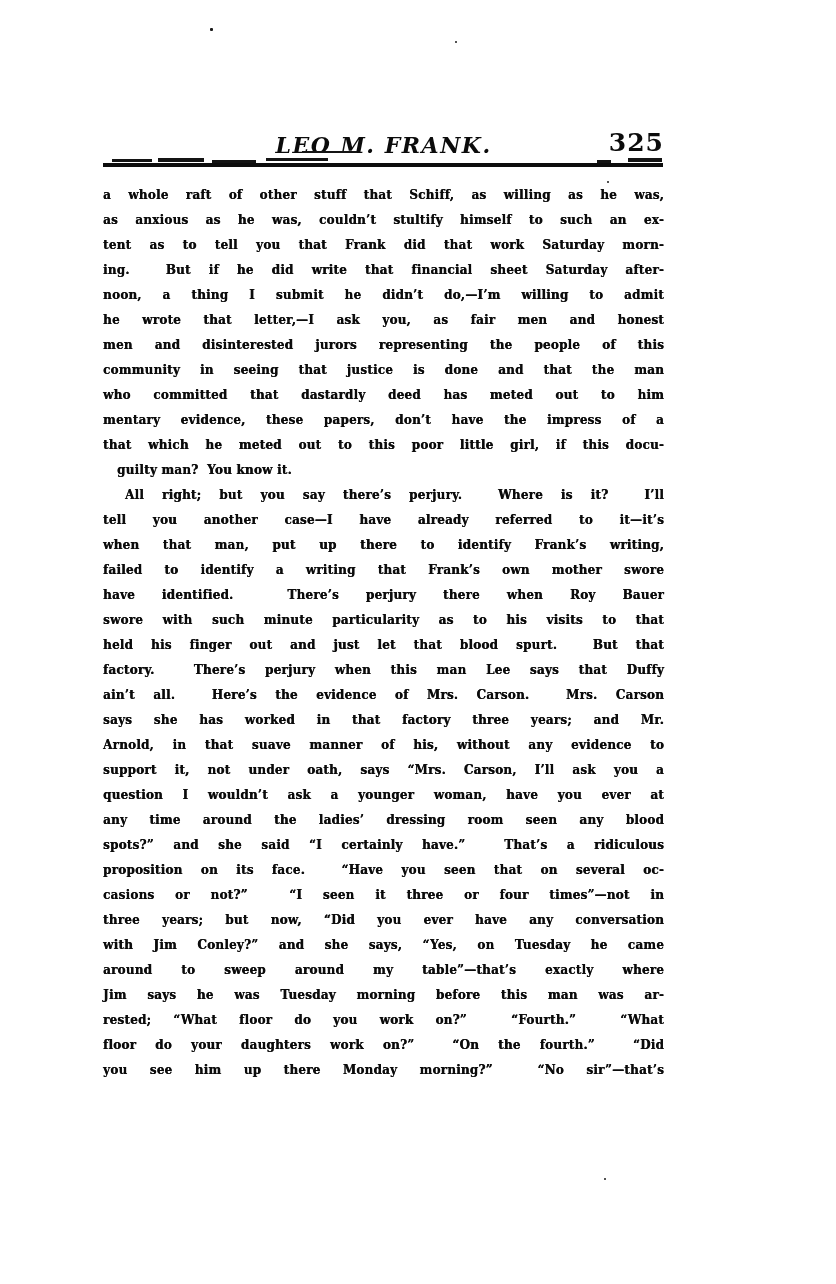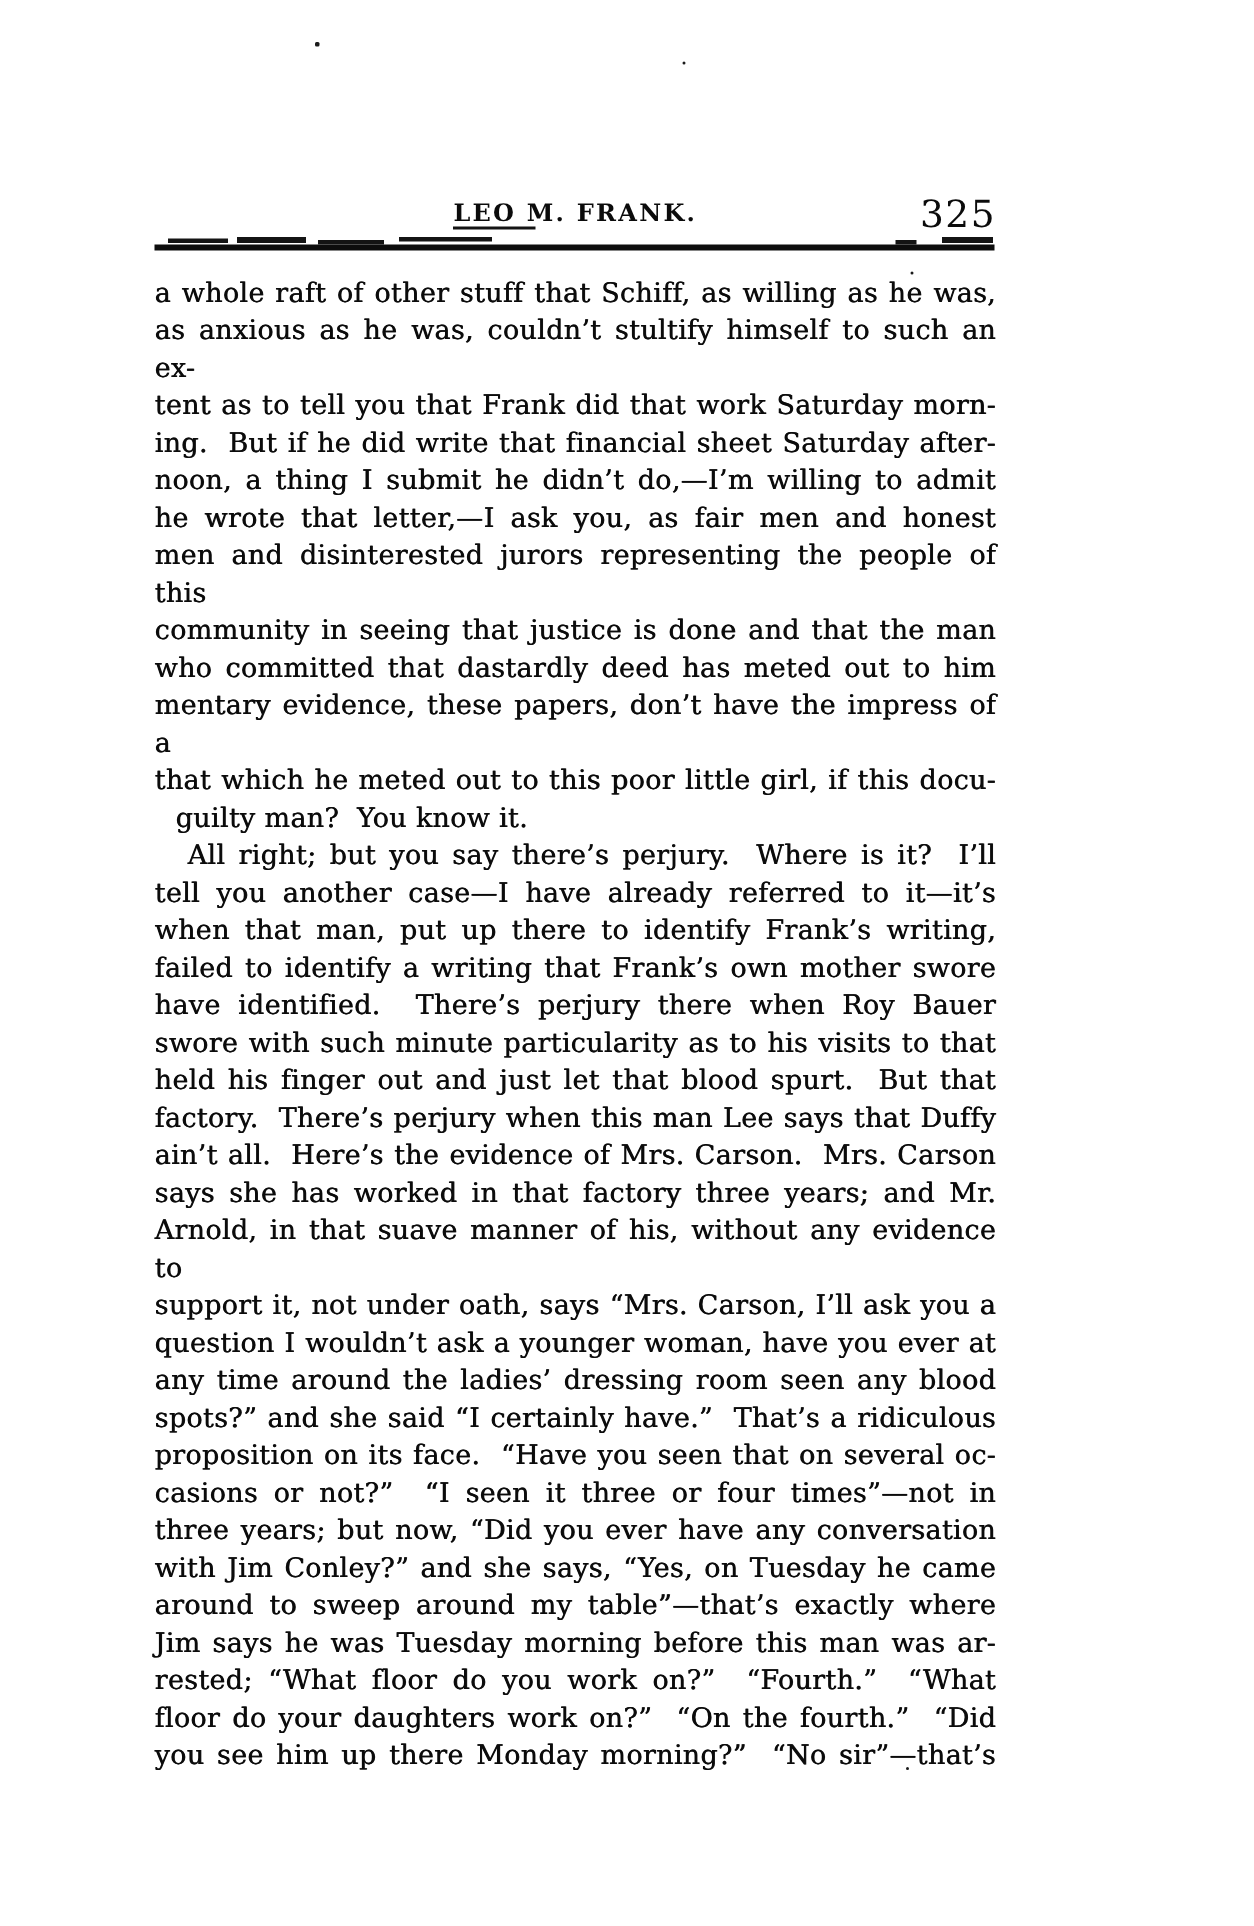--- a/index.html
+++ b/index.html
@@ -23,31 +23,32 @@
     top: 130px;
     width: 561px;
     height: 32px;
   }
   .head-title {
     position: absolute;
     left: 0;
     width: 100%;
     top: 2px;
     text-align: center;
+    font-style: italic;
     font-weight: bold;
-    font-size: 16px;
+    font-size: 22px;
     letter-spacing: 1.5px;
     white-space: nowrap;
   }
   .page-num {
     position: absolute;
     right: 0;
     top: -2px;
     font-size: 25px;
-    font-weight: normal;
+    font-weight: bold;
     letter-spacing: 1px;
     text-align: center;
   }
   
   .rule {
     position: absolute;
     left: 103px;
     top: 163px;
     width: 560px;
     height: 4px;
@@ -66,24 +67,25 @@
   .sp1 { left: 210px; top: 28px;  width: 3px; height: 3px; }
   .sp2 { left: 455px; top: 41px;  width: 2px; height: 2px; }
   .sp3 { left: 607px; top: 181px; width: 2px; height: 2px; }
   .sp4 { left: 604px; top: 1178px; width: 2px; height: 2px; }
   
   .body-text {
     position: absolute;
     left: 103px;
     top: 183px;
     width: 561px;
-    font-size: 18px;
+    font-size: 12px;
     line-height: 25px;
     letter-spacing: 0.2px;
     text-shadow: 0.35px 0 0 #1a1a1a; 
+    font-weight: bold;
   }
   .line {
     white-space: pre-wrap;
     text-align: justify;
     text-align-last: justify;
   }
   .line.last-left {
     text-align-last: left;
     margin-left: 14px;
   }

